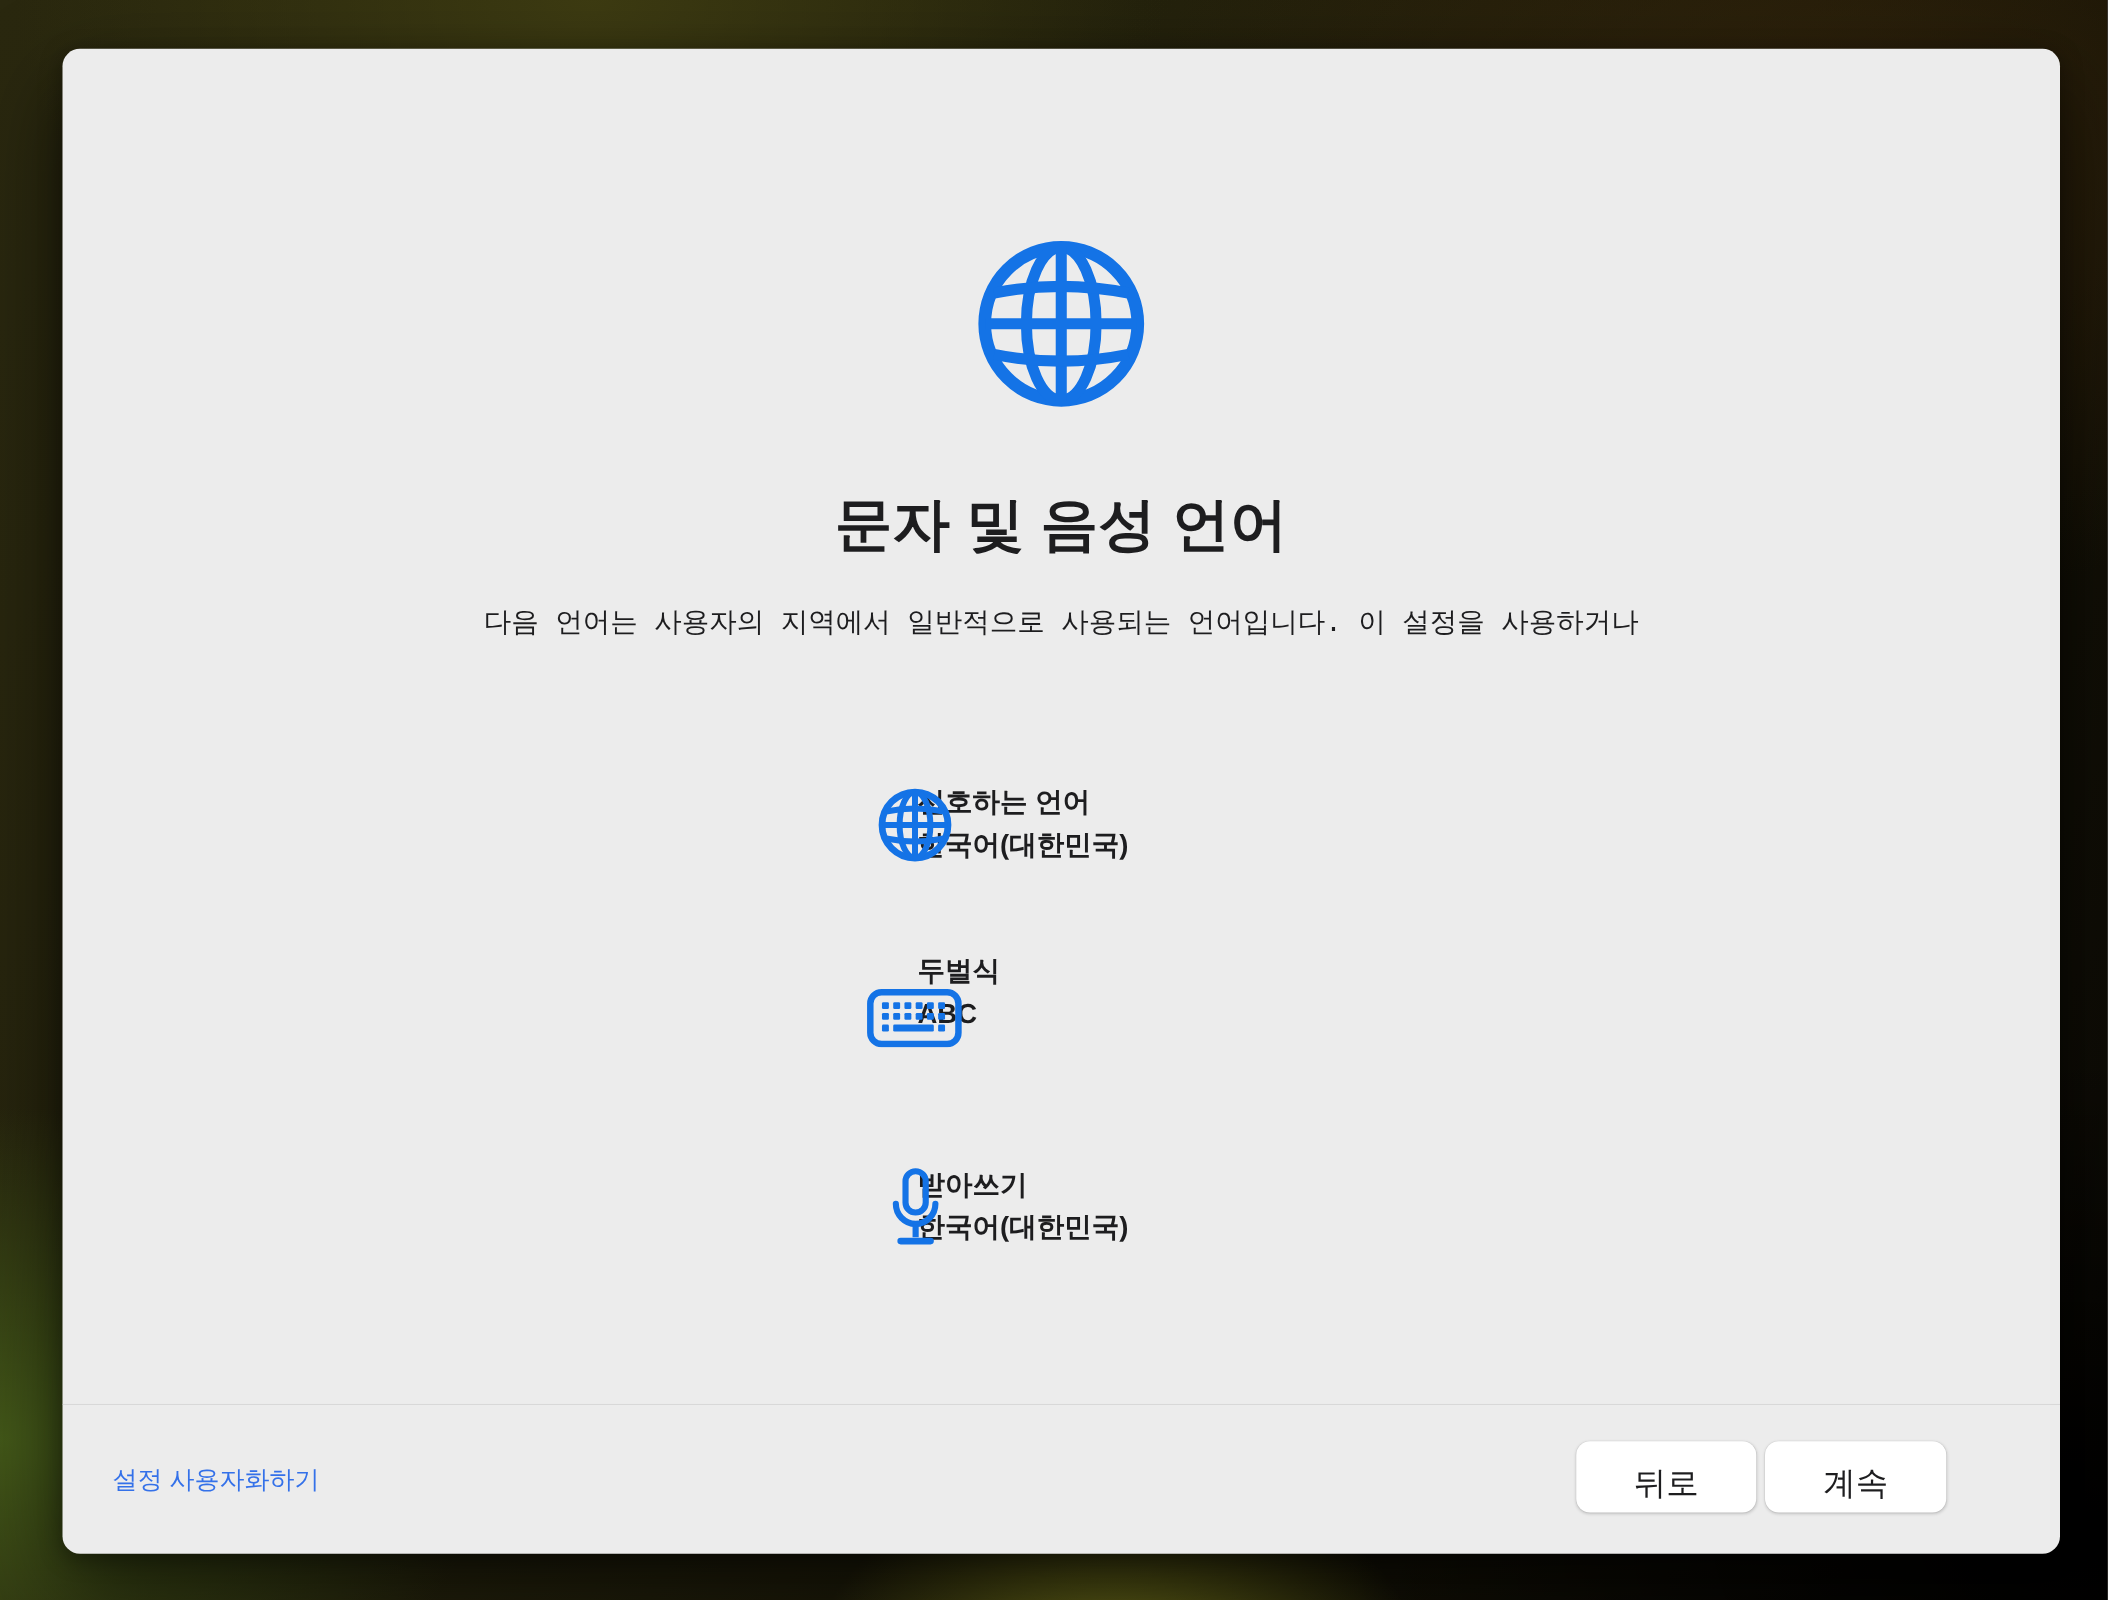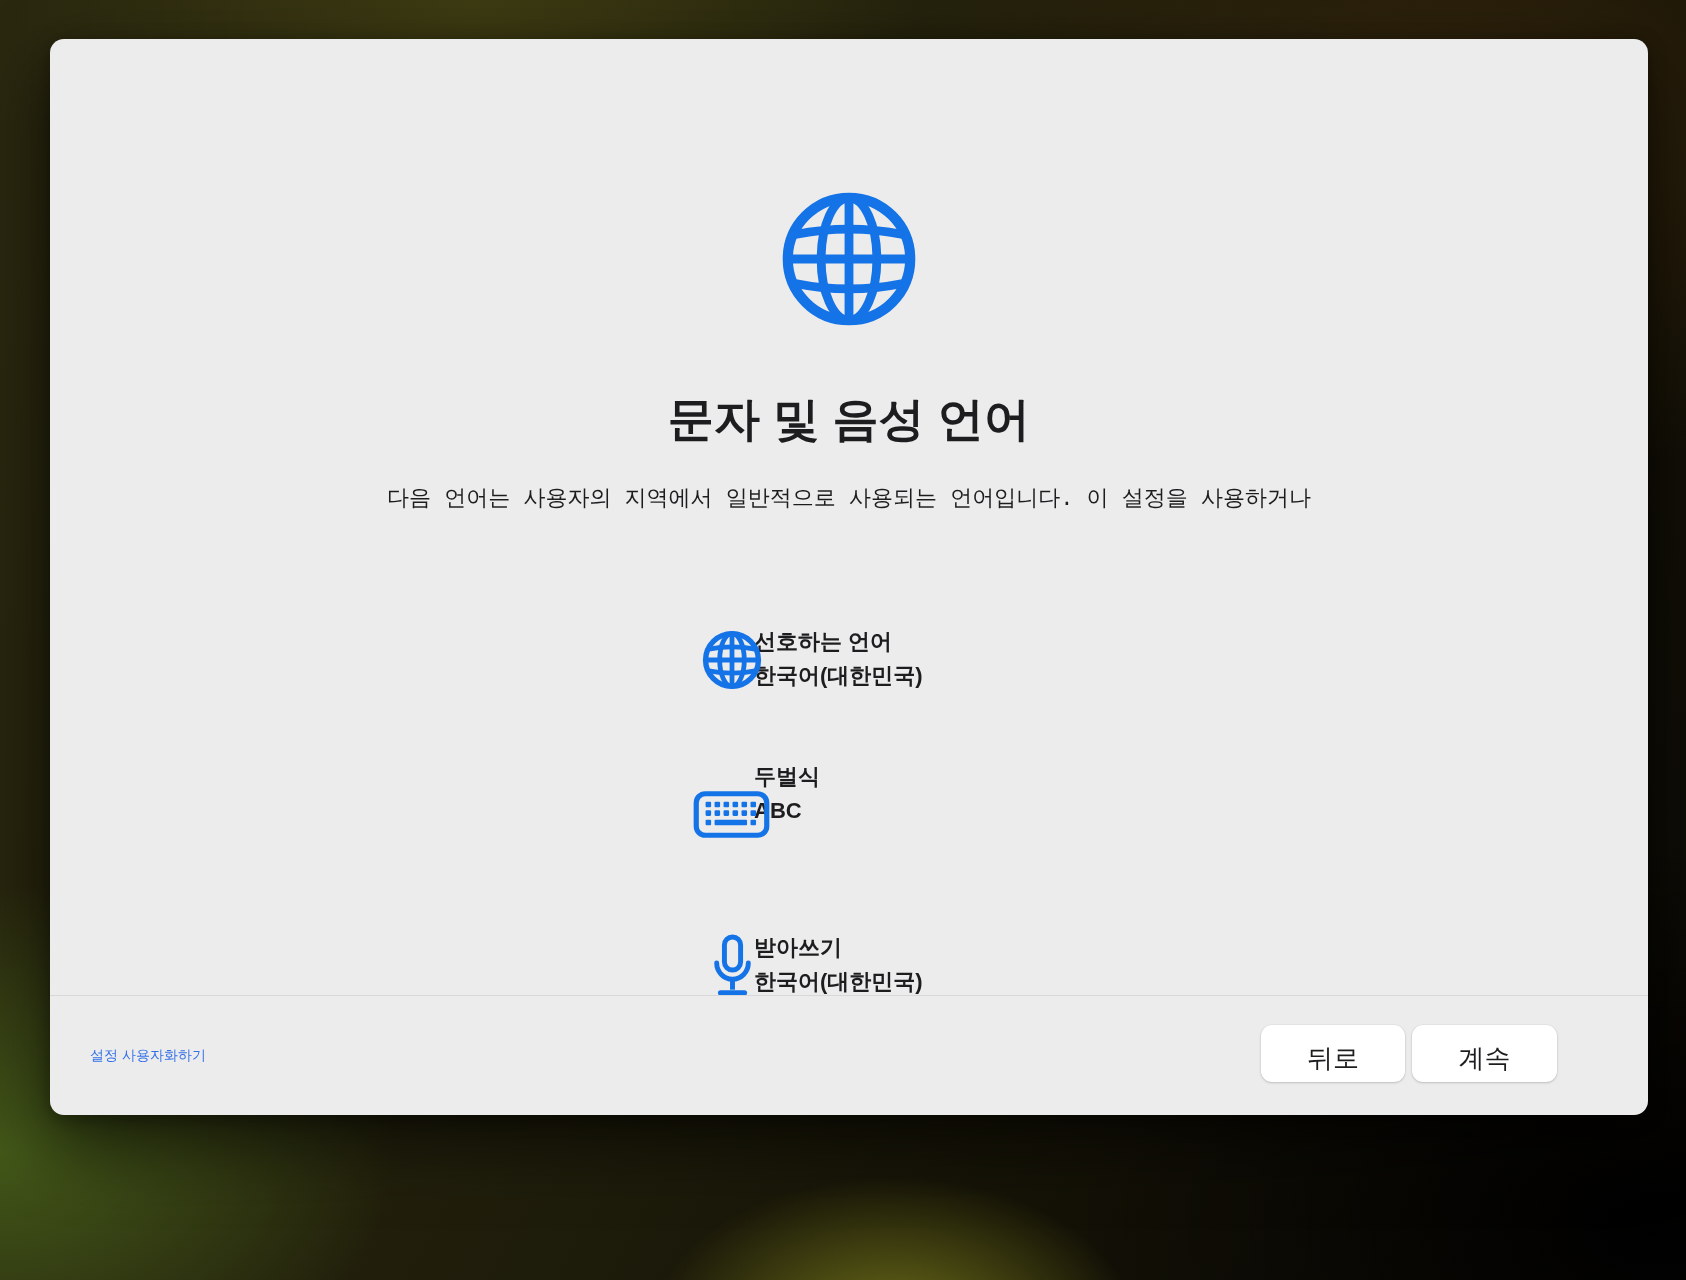--- a/index.html
+++ b/index.html
@@ -20,21 +20,21 @@
       radial-gradient(36% 32% at 0% 90%, rgba(70,94,26,0.90) 0%, rgba(0,0,0,0) 65%),
       radial-gradient(24% 20% at 53% 104%, rgba(120,122,28,0.90) 0%, rgba(0,0,0,0) 60%),
       radial-gradient(48% 42% at 98% 96%, rgba(0,0,0,0.97) 0%, rgba(0,0,0,0) 72%),
       linear-gradient(118deg, #2a280f 0%, #23210c 40%, #141206 72%, #0b0905 100%);
   }
   .window {
     position: absolute;
     left: 50px;
     top: 39px;
     width: 1598px;
-    height: 1076px;
+    height: 1204px;
     background: var(--window-bg, #ECECEC);
     border-radius: 14px;
     box-shadow: 0 30px 70px rgba(0,0,0,0.55), 0 4px 18px rgba(0,0,0,0.35);
     color: var(--text-color, #1D1D1F);
   }
   .hero-icon {
     position: absolute;
     left: 731px;
     top: 152px;
     width: 136px;
@@ -77,21 +77,21 @@
   .row-3 { top: 892px; }
   .row-icon {
     position: absolute;
     display: block;
     color: var(--accent-blue, #1473E6);
   }
   .row-icon svg { display: block; width: 100%; height: 100%; }
   .icon-globe-small { left: 15px; top: 5px;  width: 60px; height: 60px; }
   .icon-keyboard    { left: 6px;  top: 31px; width: 77px; height: 47px; }
   .icon-microphone  { left: 23px; top: 2px;  width: 45px; height: 67px; }
-  .row-text { margin-left: 67px; }
+  .row-text { margin-left: 47px; }
   .row-label {
     font-size: 22px;
     line-height: 34px;
     font-weight: 700;
     color: var(--text-color, #1D1D1F);
   }
   .row-value {
     font-size: 22px;
     line-height: 34px;
     font-weight: 700;
@@ -104,21 +104,21 @@
     width: 1598px;
     height: 119px;
     border-top: 1px solid var(--divider, #D8D8D8);
     border-radius: 0 0 14px 14px;
   }
   .customize-link {
     position: absolute;
     left: 40px;
     top: 50%;
     transform: translateY(-50%);
-    font-size: 14px;
+    font-size: 20px;
     color: var(--link-blue, #3471E9);
     text-decoration: none;
     cursor: pointer;
   }
   .btn {
     position: absolute;
     top: 29px;
     height: 57px;
     background: var(--button-bg, #FFFFFF);
     border: none;

